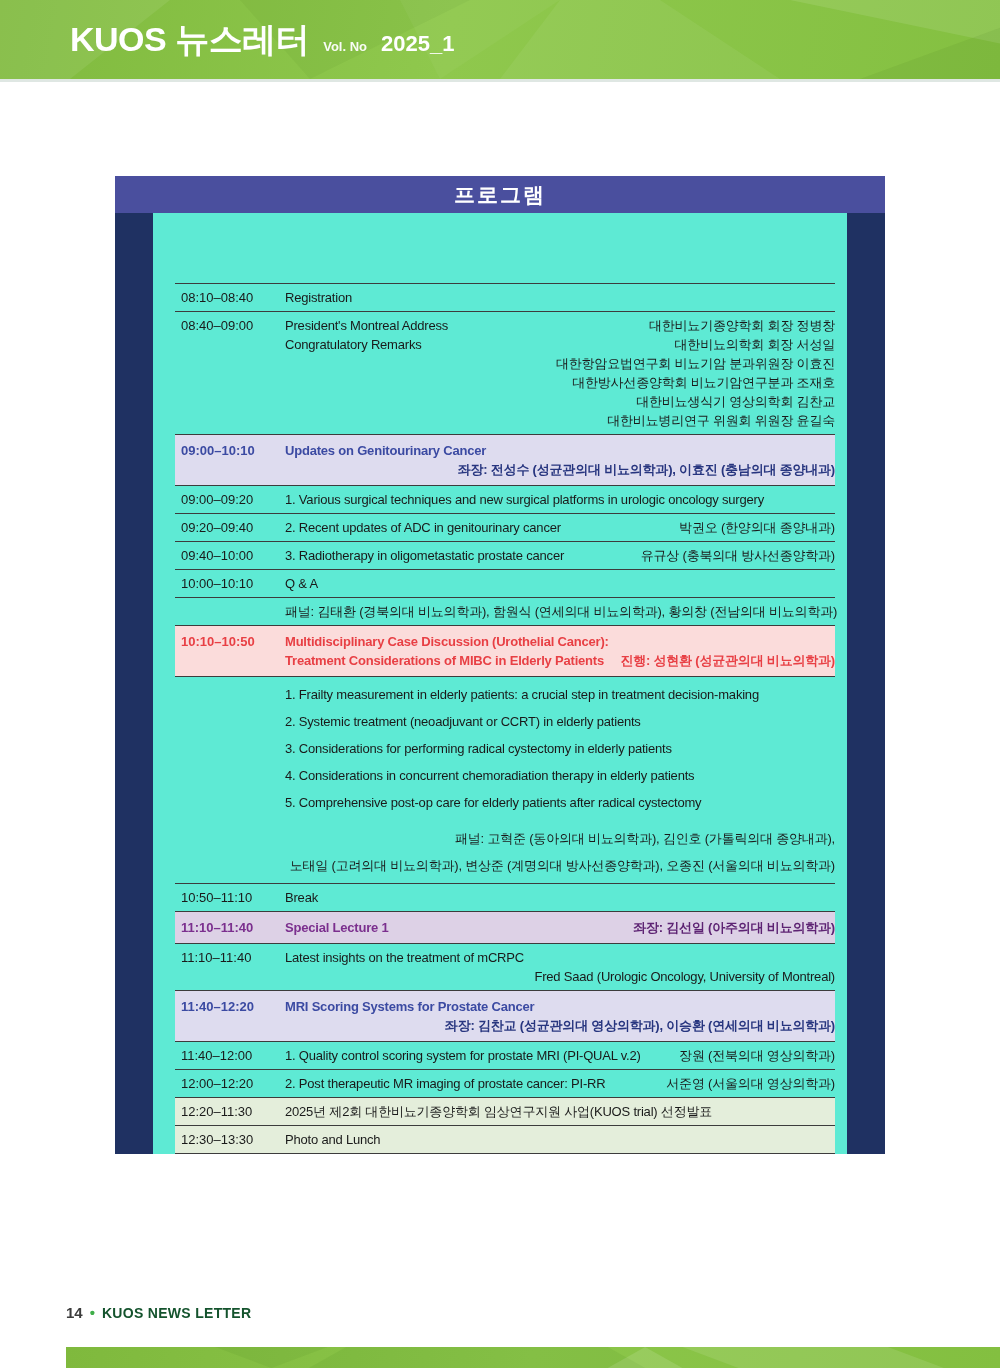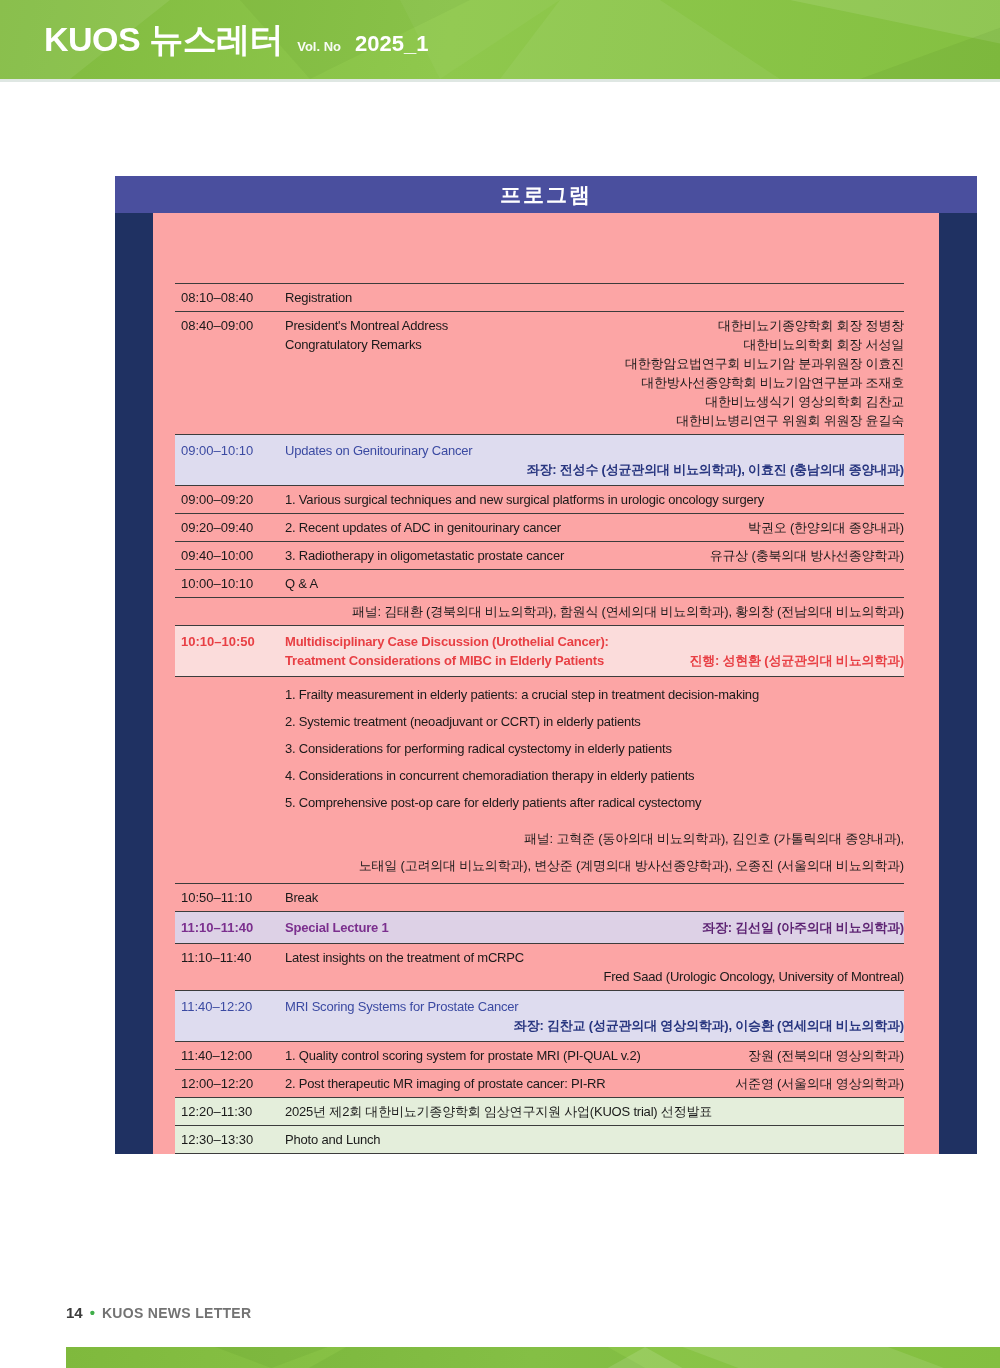--- a/index.html
+++ b/index.html
@@ -19,69 +19,69 @@
     border-bottom:3px solid #dfe7e3;
   }
   .poly { position:absolute; inset:0; pointer-events:none; }
   .hp1 { clip-path:polygon(0 0,17% 0,7% 100%,0 100%); background:rgba(255,255,255,.08); }
   .hp2 { clip-path:polygon(24% 0,47% 0,31% 100%); background:rgba(45,95,15,.06); }
   .hp3 { clip-path:polygon(56% 0,66% 0,78% 100%,50% 100%); background:rgba(255,255,255,.06); }
   .hp4 { clip-path:polygon(79% 0,100% 0,100% 55%); background:rgba(255,255,255,.10); }
   .hp5 { clip-path:polygon(86% 100%,100% 35%,100% 100%); background:rgba(40,90,10,.07); }
   .hp6 { clip-path:polygon(40% 0,56% 0,44% 100%); background:rgba(255,255,255,.04); }
   .header-title-wrap {
-    position:absolute; left:44px; top:50%; transform:translateY(-50%);
+    position:absolute; left:70px; top:50%; transform:translateY(-50%);
     display:flex; align-items:baseline; gap:14px; color:#fff;
   }
   .newsletter-title { font-size:34px; font-weight:bold; letter-spacing:-.5px; }
   .vol-label { font-size:13px; font-weight:bold; opacity:.95; }
   .vol-value { font-size:22px; font-weight:bold; }
 
   
-  .program-card { margin:94px 115px 0 115px; width:862px; flex:none; }
+  .program-card { margin:94px 115px 0 115px; width:770px; flex:none; }
   .program-title-band {
     height:37px; background:#4a4f9e; color:#ffffff;
     display:flex; align-items:center; justify-content:center;
     font-size:21px; font-weight:bold; letter-spacing:2px;
   }
   .program-body { background:#1f3162; padding:0 38px; }
-  .program-inner { background:#fca5a5; padding:70px 35px 0 22px; }
+  .program-inner { background:#5eead4; padding:70px 12px 0 22px; }
   .program-table { border-top:1.5px solid #3c3c3c; font-size:13px; color:#1a1a1a; }
   .row { display:flex; border-bottom:1.5px solid #3c3c3c; padding:4px 0; }
   .time { flex:none; width:110px; padding-left:6px; line-height:19px; }
   .content { flex:1; letter-spacing:-.2px; }
   .line { display:flex; gap:12px; line-height:19px; }
   .line .left  { text-align:left; }
   .line .right { margin-left:auto; text-align:right; white-space:nowrap; }
   .line .right.bold { font-weight:bold; }
   .line.gap { margin-top:9px;justify-content:center; }
   .spaced .line { padding:4px 0; }
 
   
   .style-blue   { background:#dedcef; }
-  .style-blue .time, .style-blue .left { color:#3b4aa2; font-weight:normal; }
+  .style-blue .time, .style-blue .left { color:#3b4aa2; font-weight:bold; }
   .style-blue .right.bold { color:#27357f; }
   .style-red    { background:#fbdcdb; }
   .style-red .time, .style-red .left { color:#e83f44; font-weight:bold; }
   .style-red .right.bold { color:#e83f44; }
   .style-purple { background:#ddd1e6; }
   .style-purple .time, .style-purple .left { color:#7b2f8e; font-weight:bold; }
   .style-purple .right.bold { color:#5d2373; }
   .style-green  { background:#e4eedb; }
   .style-blue, .style-red, .style-purple { padding:6px 0; }
 
   
   .footer-area {
     margin-top:auto; flex:none;
     padding:0 0 0 66px;
   }
   .footer-line { display:flex; align-items:baseline; gap:7px; margin-bottom:26px; }
   .page-number { font-size:15px; font-weight:bold; color:#3c3c3c; }
   .footer-bullet { color:#3fae49; font-size:15px; font-weight:bold; }
-  .footer-text { color:#737373; font-size:14px; font-weight:bold; letter-spacing:.3px; }
+  .footer-text { color:#14532d; font-size:14px; font-weight:bold; letter-spacing:.3px; }
   .footer-band {
     position:relative; height:21px; flex:none; overflow:hidden;
     background:linear-gradient(100deg,#7fb93d 0%,#8cc64a 50%,#83bf40 100%);
   }
   .fp1 { clip-path:polygon(16% 0,28% 0,22% 100%); background:rgba(45,95,15,.07); }
   .fp2 { clip-path:polygon(30% 0,58% 0,62% 100%,26% 100%); background:rgba(70,140,30,.12); }
   .fp3 { clip-path:polygon(62% 0,66% 100%,58% 100%); background:rgba(255,255,255,.12); }
   .fp4 { clip-path:polygon(66% 0,88% 0,94% 100%,72% 100%); background:rgba(255,255,255,.10); }
 </style>
 </head>

